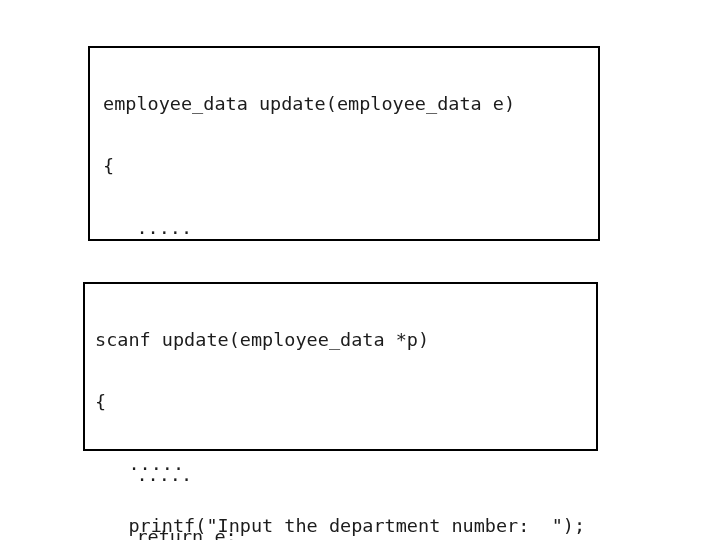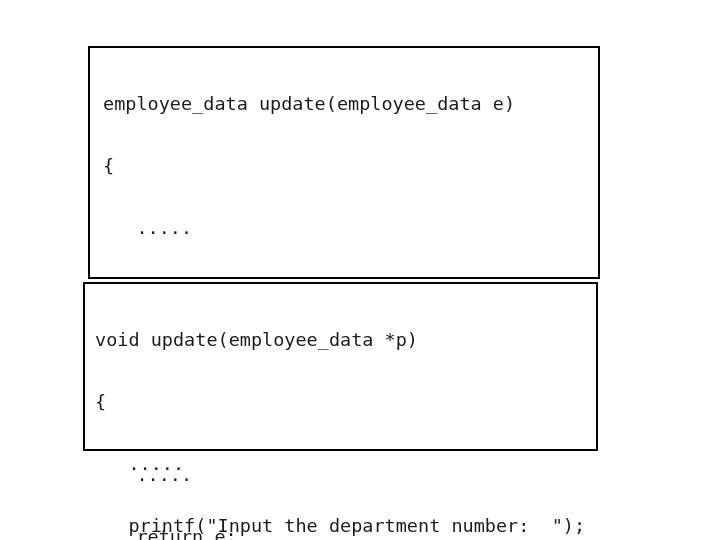--- a/index.html
+++ b/index.html
@@ -23,21 +23,21 @@
     font-size: 18.5px;
     line-height: 20.6px;
     color: #1c1c1c;
     white-space: pre;
     overflow: visible;
   }
   .box-top {
     left: 88px;
     top: 46px;
     width: 512px;
-    height: 233px;
+    height: 195px;
     padding: 5px 0 0 13px;
   }
   .box-bottom {
     left: 83px;
     top: 282px;
     width: 515px;
     height: 169px;
     padding: 5px 0 0 10px;
   }
   .code-line {
@@ -56,21 +56,21 @@
     <div class="code-line">   .....</div>
     <div class="code-line">   printf("Input the department number:  ");</div>
     <div class="code-line">   scanf("%d", &amp;n);</div>
     <div class="code-line">   e.department.dept_no = n;</div>
     <div class="code-line">   .....</div>
     <div class="code-line">   return e;</div>
     
   </div>
 
   <div class="code-box box-bottom">
-    <div class="code-line">void update(employee_data *p)</div>
+    <div class="code-line">scanf update(employee_data *p)</div>
     <div class="code-line">{</div>
     <div class="code-line">   .....</div>
     <div class="code-line">   printf("Input the department number:  ");</div>
     
     
     
   </div>
 
 </div>
 

